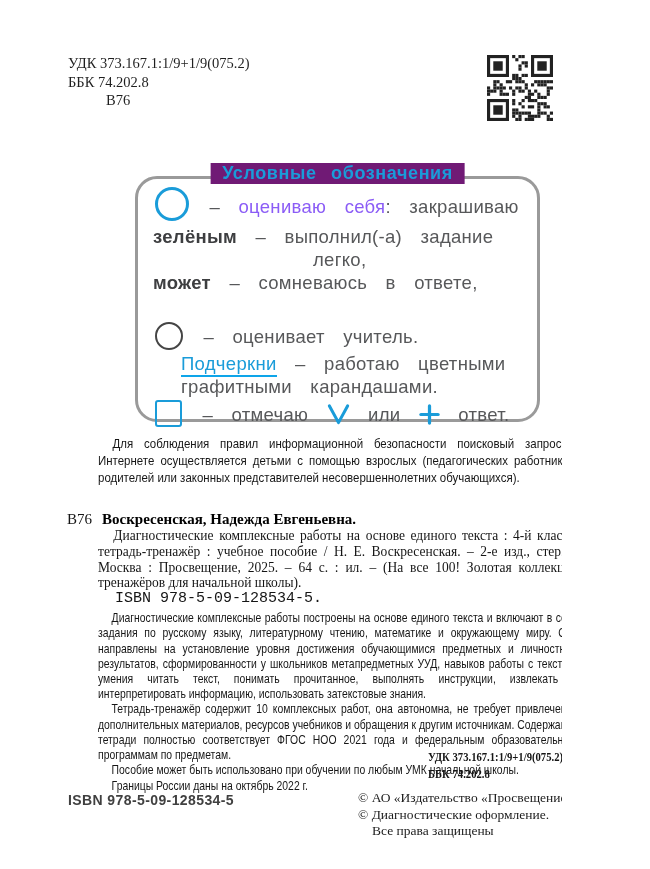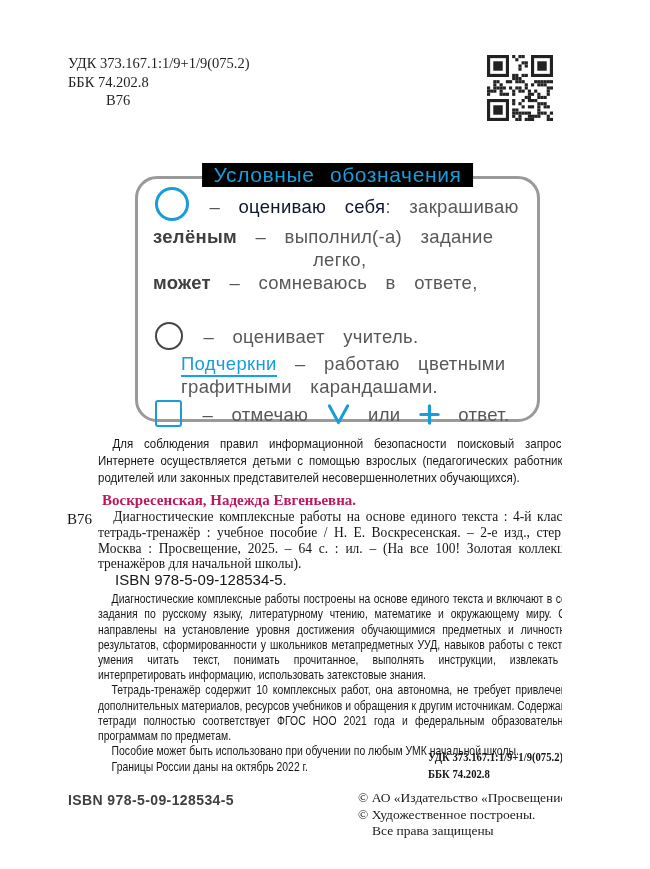--- a/index.html
+++ b/index.html
@@ -19,53 +19,53 @@
   .age-badge sup{font-size:9px;margin-left:1px;line-height:1;}
 
   
   .series{position:absolute;left:0;top:126px;width:650px;text-align:center;
           font-size:14.5px;color:#454648;letter-spacing:.2px;word-spacing:3px;}
 
   
   .legend-box{position:absolute;left:135px;top:176px;width:371px;height:232px;
               border:3px solid #9a9a9a;border-radius:22px;padding:8px 13px 0 15px;}
   .legend-title{position:absolute;top:-16px;left:50%;transform:translateX(-50%);
-                background:#000000;padding:0 12px;font-size:21px;font-weight:normal;
+                background:#701a75;padding:0 12px;font-size:18px;font-weight:bold;
                 color:#1a9cd9;letter-spacing:.6px;word-spacing:9px;white-space:nowrap;}
   .lrow{font-size:18.5px;line-height:23px;color:#57585a;letter-spacing:.3px;
         word-spacing:13px;white-space:nowrap;}
   .lrow .b{font-weight:bold;color:#3d3e40;}
-  .lrow .blue{color:#0f172a;}
+  .lrow .blue{color:#8b5cf6;}
   .lrow .und{color:#1a9cd9;border-bottom:2px solid #0ea5e9;padding-bottom:1px;}
   .row-first{line-height:35px;margin-bottom:1px;}
   .row-teacher{line-height:30px;margin-top:28px;}
   .row-mark{line-height:33px;}
   .cont1{margin-left:160px;}
   .cont2{margin-left:28px;}
   .row-underline{margin-left:28px;}
   .circ-blue{display:inline-block;width:28px;height:28px;border:3px solid #1a9cd9;
              border-radius:50%;vertical-align:-8px;margin:0 2px;}
   .circ-dark{display:inline-block;width:24px;height:24px;border:2.5px solid #454545;
              border-radius:50%;vertical-align:-7px;margin:0 2px;}
   .sq-blue{display:inline-block;width:23px;height:23px;border:2.5px solid #1a9cd9;
            border-radius:3px;vertical-align:-6px;margin:0 2px;}
   .glyph svg{vertical-align:-4px;}
 
   
   .column{position:absolute;left:98px;top:435px;width:480px;}
   .security{width:565px;transform:scaleX(.85);transform-origin:0 0;font-size:13.5px;
             line-height:17px;text-align:justify;text-indent:17px;color:#161616;}
   .biblio-author{font-family:"Liberation Serif",serif;font-weight:bold;font-size:15px;
-                 margin-top:6px;margin-left:4px;line-height:17px;color:#be185d;}
+                 margin-top:25px;margin-left:4px;line-height:17px;color:#000000;}
   .biblio-code{position:absolute;left:-31px;top:76px;font-family:"Liberation Serif",serif;
                font-size:15px;color:#151515;}
   .biblio-text{width:533px;transform:scaleX(.9);transform-origin:0 0;
                font-family:"Liberation Serif",serif;font-size:15px;line-height:15.8px;
                text-align:justify;text-indent:17px;color:#151515;}
-  .biblio-isbn{font-family:Liberation Sans, sans-serif;font-size:15px;line-height:16px;
+  .biblio-isbn{font-family:Liberation Mono, monospace;font-size:15px;line-height:16px;
                margin-left:17px;color:#151515;}
   .annotation{margin-top:3px;}
   .annotation .para{width:600px;transform:scaleX(.8);transform-origin:0 0;font-size:13px;
                     line-height:15.2px;text-align:justify;text-indent:17px;color:#161616;}
   .annotation .single{width:600px;transform:scaleX(.8);transform-origin:0 0;font-size:13px;
                       line-height:16px;text-indent:17px;white-space:nowrap;color:#161616;}
 
   
   .udk-bottom{position:absolute;left:428px;top:748px;font-family:"Liberation Serif",serif;
               font-weight:bold;font-size:13px;line-height:17px;white-space:nowrap;
@@ -265,17 +265,17 @@
 
   <div class="udk-bottom">
     <div>УДК 373.167.1:1/9+1/9(075.2)</div>
     <div>ББК 74.202.8</div>
   </div>
 
   <div class="isbn-bottom">ISBN 978-5-09-128534-5</div>
 
   <div class="copyright">
     <div>© АО «Издательство «Просвещение», 2024</div>
-    <div>© Художественное построены.</div>
+    <div>© Диагностические оформление.</div>
     <div class="ind">Все права защищены</div>
   </div>
 
 </div>
 
 </body></html>

